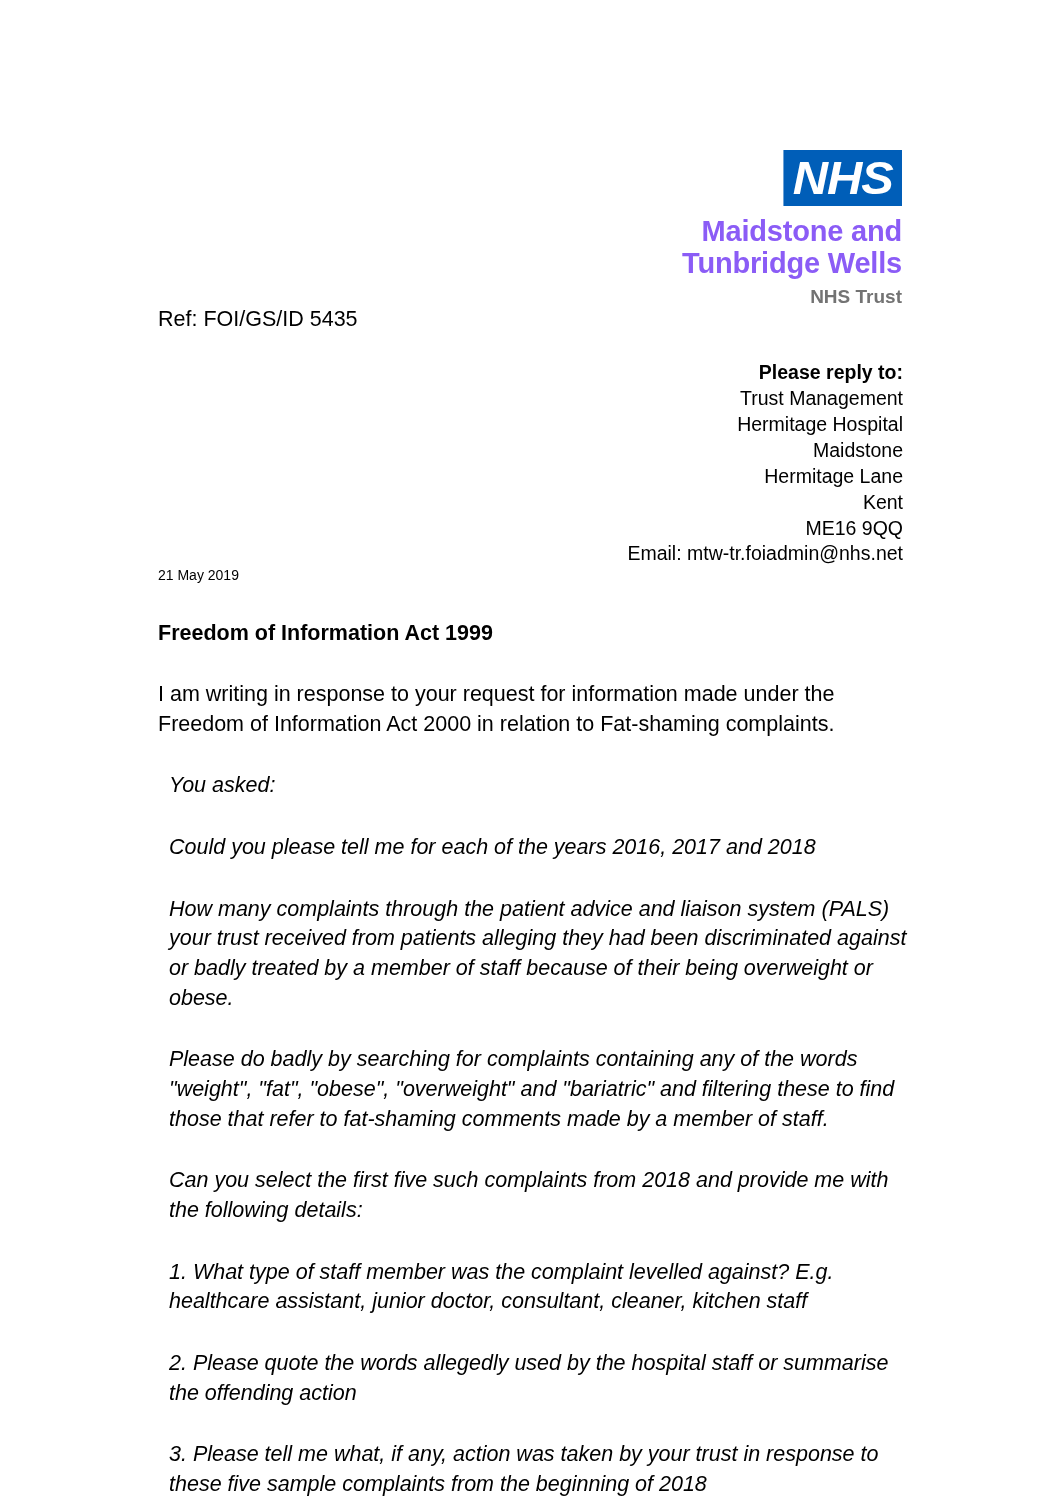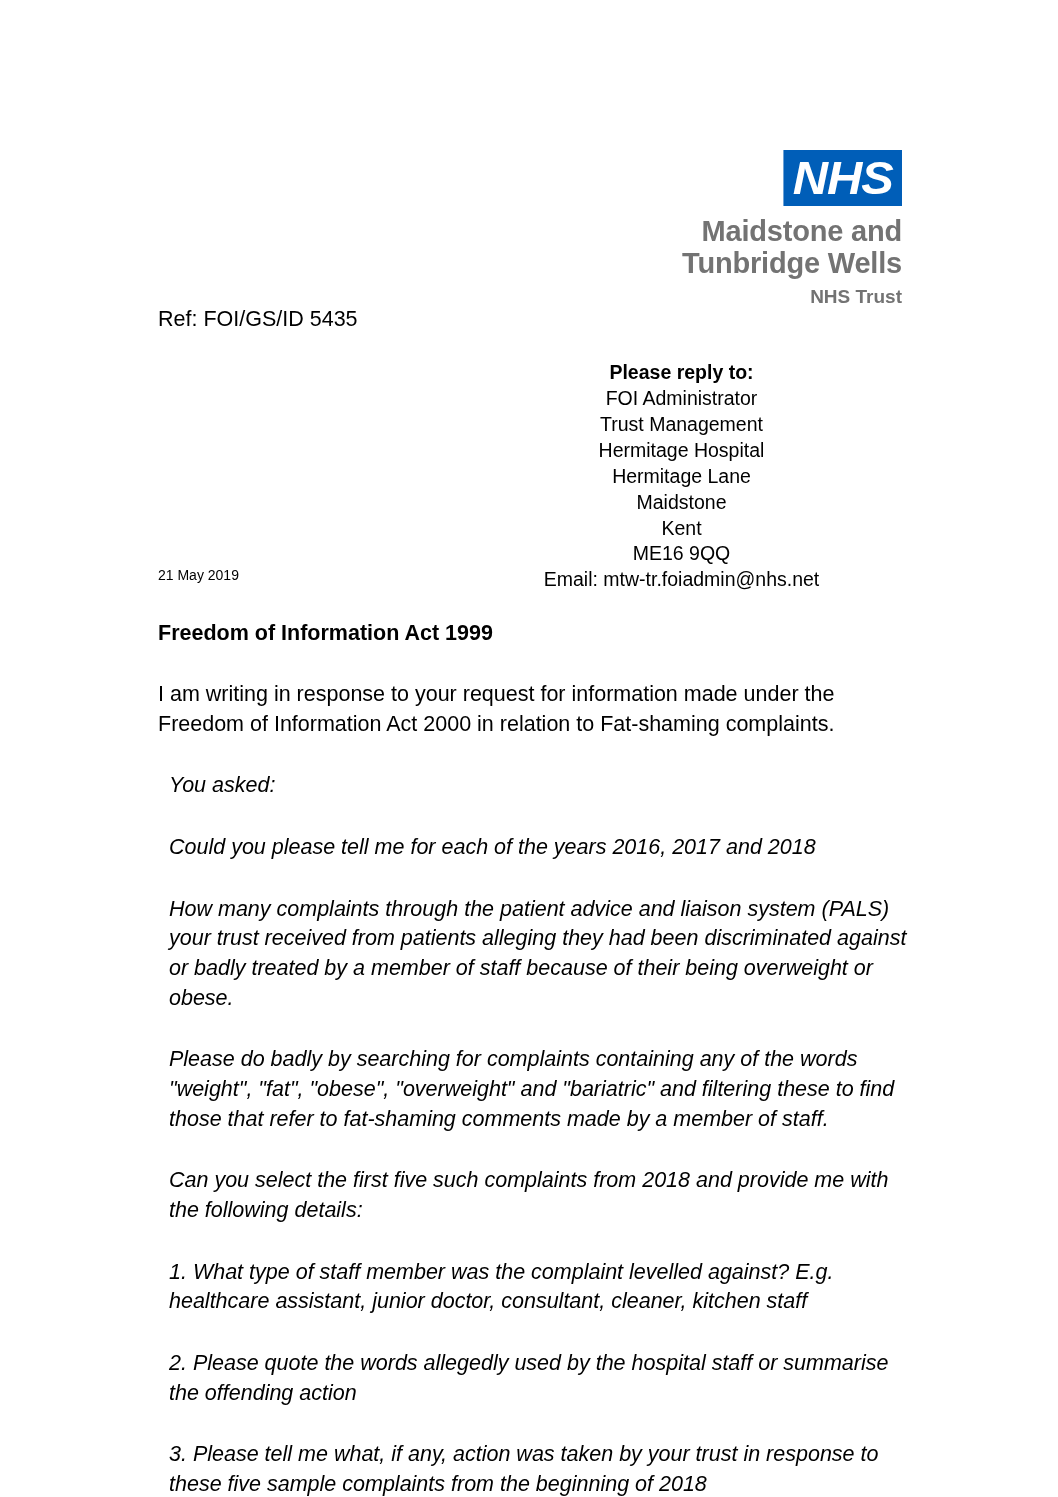--- a/index.html
+++ b/index.html
@@ -45,21 +45,21 @@
     padding: 4px 9px 5px 9px;
     transform: scaleX(1.04);
     transform-origin: right center;
   }
   .trust-name {
     margin-top: 9px;
     font-family: "Liberation Sans", sans-serif;
     font-weight: bold;
     font-size: 29px;
     line-height: 1.12;
-    color: #737373;
+    color: #8b5cf6;
     letter-spacing: -0.2px;
   }
   .trust-sub {
     margin-top: 6px;
     font-family: "Liberation Sans", sans-serif;
     font-weight: bold;
     font-size: 19px;
     color: #737373;
     letter-spacing: 0px;
   }
@@ -72,21 +72,21 @@
     font-size: 21.5px;
     line-height: 1.35;
   }
 
   
   .reply-block {
     position: absolute;
     top: 360px;
     left: 460px;
     width: 443px;
-    text-align: center;
+    text-align: right;
     font-size: 19.5px;
     line-height: 1.33;
   }
   .reply-block .reply-head {
     font-weight: bold;
   }
 
   
   .body-wrap {
     position: absolute;
@@ -126,25 +126,24 @@
       <div>Maidstone and</div>
       <div>Tunbridge Wells</div>
     </div>
     <div class="trust-sub">NHS Trust</div>
   </div>
 
   <div class="ref-line">Ref: FOI/GS/ID 5435</div>
 
   <div class="reply-block">
     <div class="reply-head">Please reply to:</div>
-    <div>FOI Administrator</div>
     <div>Trust Management</div>
     <div>Hermitage Hospital</div>
+    <div>Maidstone</div>
     <div>Hermitage Lane</div>
-    <div>Maidstone</div>
     <div>Kent</div>
     <div>ME16 9QQ</div>
     <div>Email: mtw-tr.foiadmin@nhs.net</div>
   </div>
 
   <div class="body-wrap">
     <p class="date-line">21 May 2019</p>
     <p class="act-heading">Freedom of Information Act 1999</p>
     <p class="para">I am writing in response to your request for information made under the Freedom of Information Act 2000 in relation to Fat-shaming complaints.</p>
     <p class="para italic">You asked:</p>

